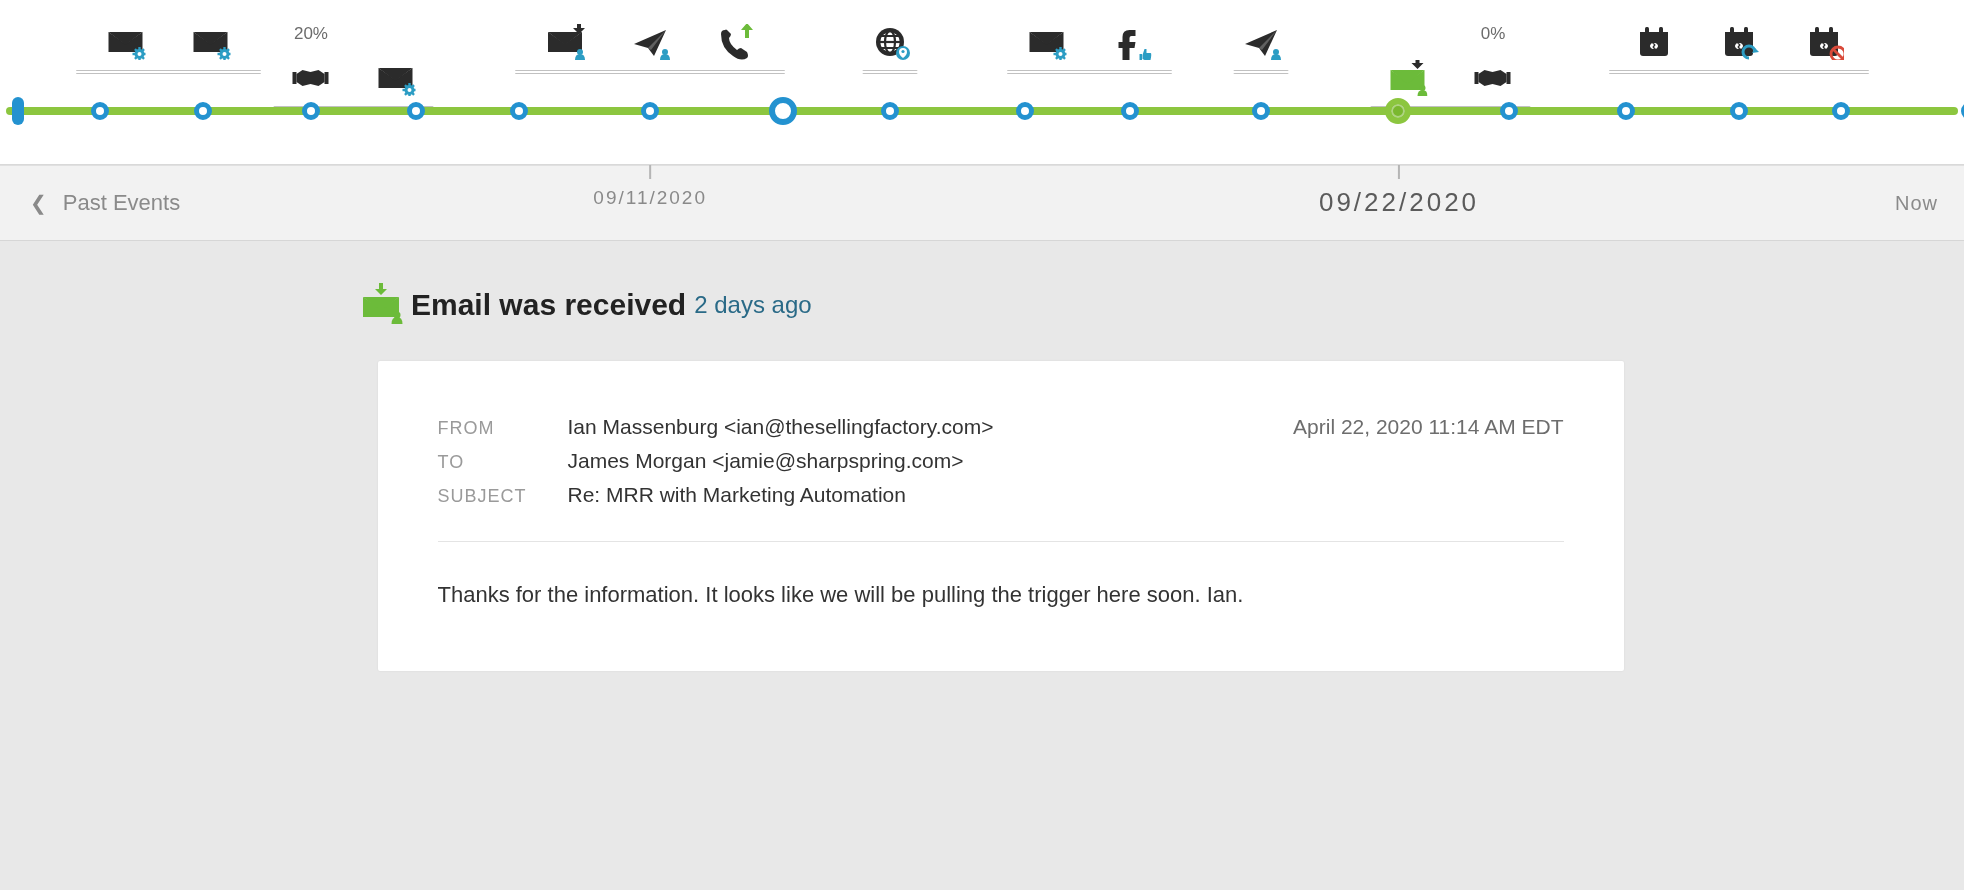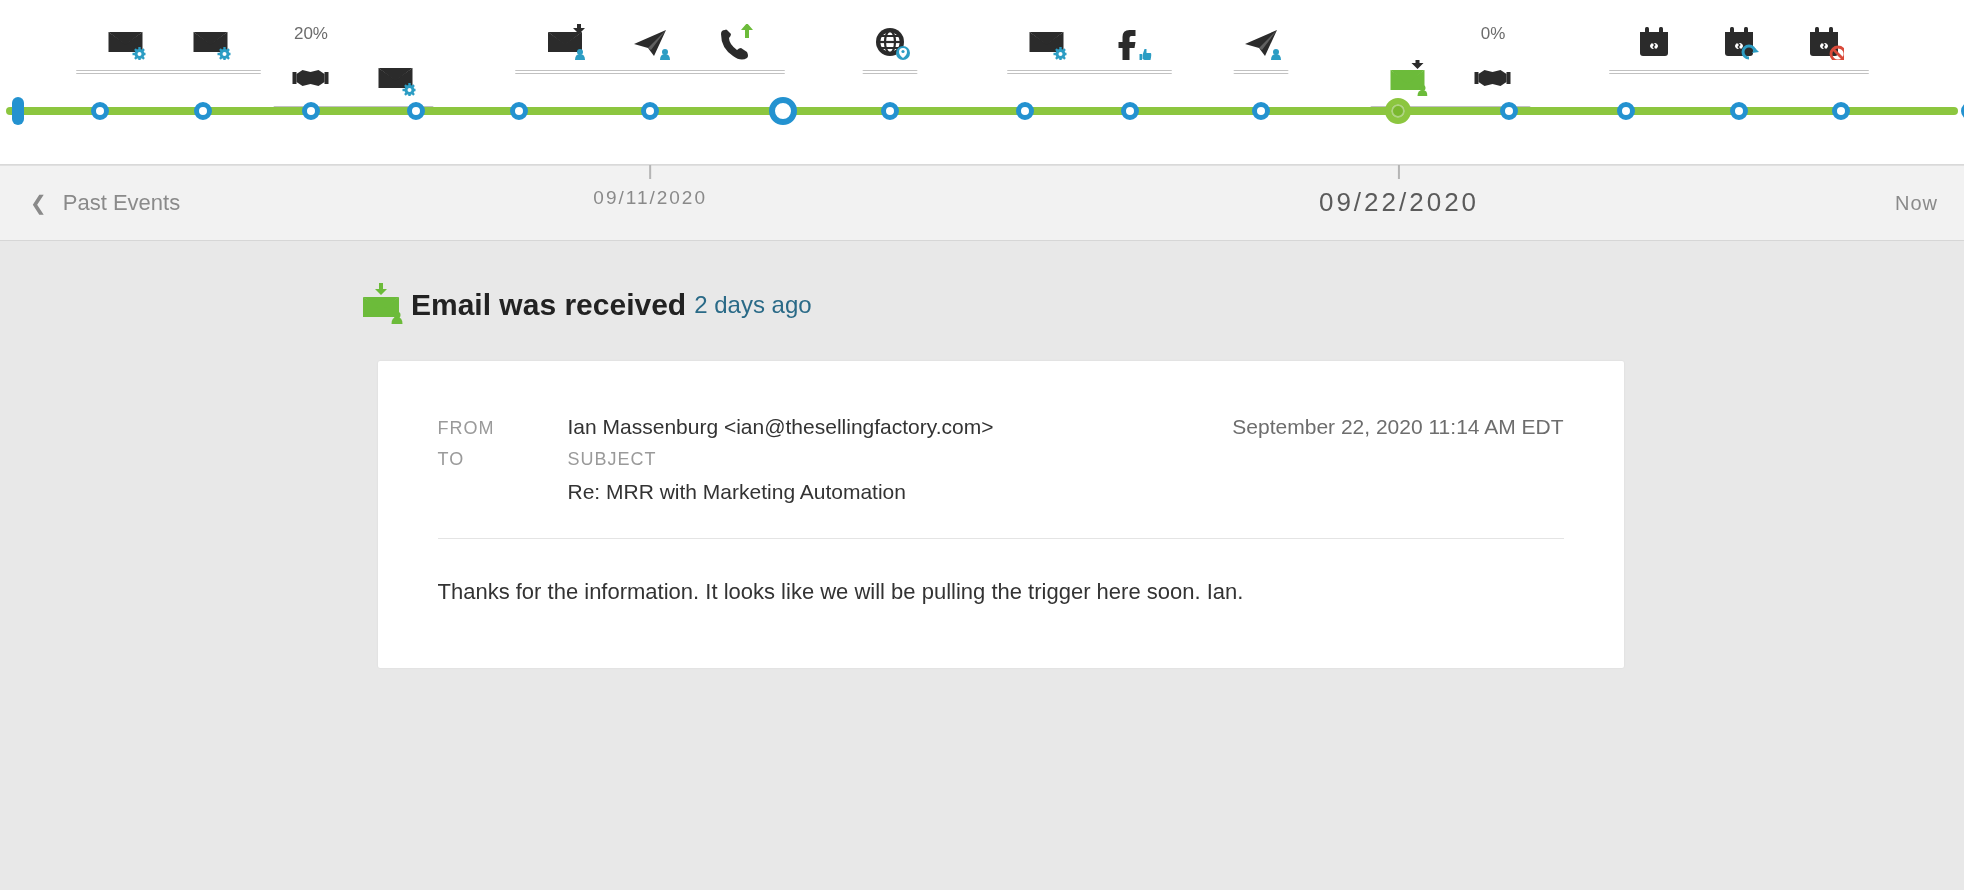--- a/index.html
+++ b/index.html
@@ -531,23 +531,24 @@
         </svg>
       </span>
       <span class="title">Email was received</span>
       <span class="ago">2 days ago</span>
     </div>
 
     <div class="email-card">
       <div class="email-meta">
         <span class="label">FROM</span>
         <span>Ian Massenburg &lt;ian@thesellingfactory.com&gt;</span>
-        <span class="timestamp">September 22, 2020 11:14 AM EDT</span>
+        <span class="timestamp">April 22, 2020 11:14 AM EDT</span>
 
         <span class="label">TO</span>
+        <span style="grid-column:2 / span 2">James Morgan &lt;jamie@sharpspring.com&gt;</span>
 
         <span class="label">SUBJECT</span>
         <span style="grid-column:2 / span 2">Re: MRR with Marketing Automation</span>
       </div>
       <div class="email-body">Thanks for the information. It looks like we will be pulling the trigger here soon.  Ian.</div>
     </div>
   </div>
 
 </div>
 

